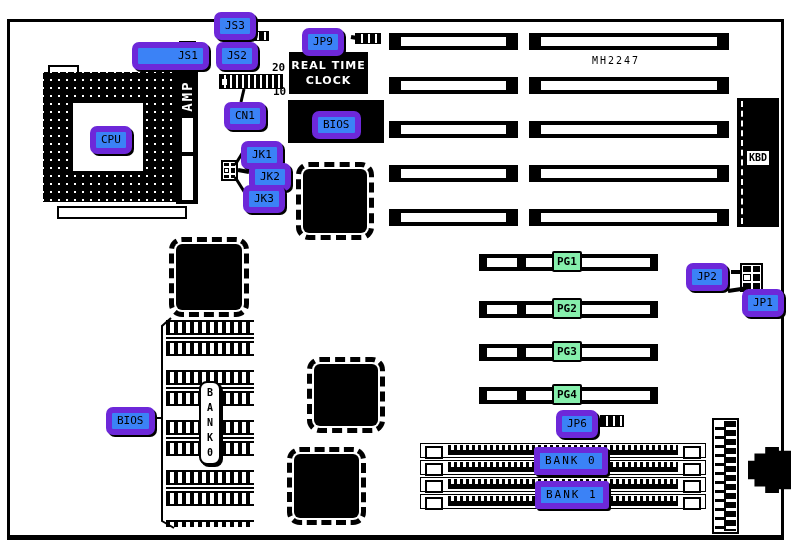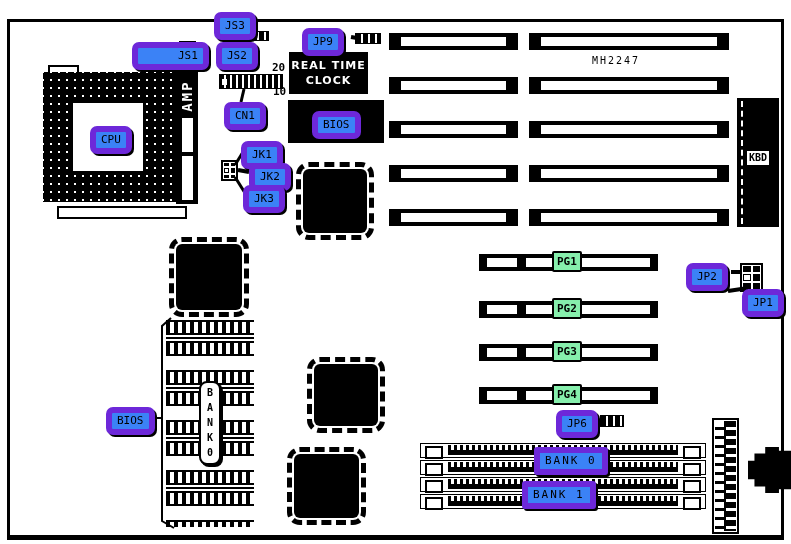--- a/index.html
+++ b/index.html
@@ -251,21 +251,21 @@
   <div class="abs simm" style="left:420px;top:460px;width:286px;height:15px;">
       <div class="simm-bar"></div>
     </div>
   <div class="abs simm" style="left:420px;top:477px;width:286px;height:15px;">
       <div class="simm-bar"></div>
     </div>
   <div class="abs simm" style="left:420px;top:494px;width:286px;height:15px;">
       <div class="simm-bar"></div>
     </div>
   <div class="lb sq" style="left:534px;top:447px;letter-spacing:2px;">BANK 0</div>
-  <div class="lb sq" style="left:522px;top:481px;letter-spacing:2px;">BANK 1</div>
+  <div class="lb sq" style="left:535px;top:481px;letter-spacing:2px;">BANK 1</div>
 
   <div class="abs pwr" style="left:712px;top:418px;width:27px;height:116px;">
     <div class="pwr-l"></div>
     <div class="pwr-r"></div>
   </div>
   <div class="abs din" style="left:748px;top:447px;width:43px;height:46px;"></div>
 
   <div class="abs cache-sockets" style="left:166px;top:320px;width:88px;height:207px;"></div>
   <div class="vlabel" style="left:199px;top:381px;width:22px;height:84px;">B
 A

